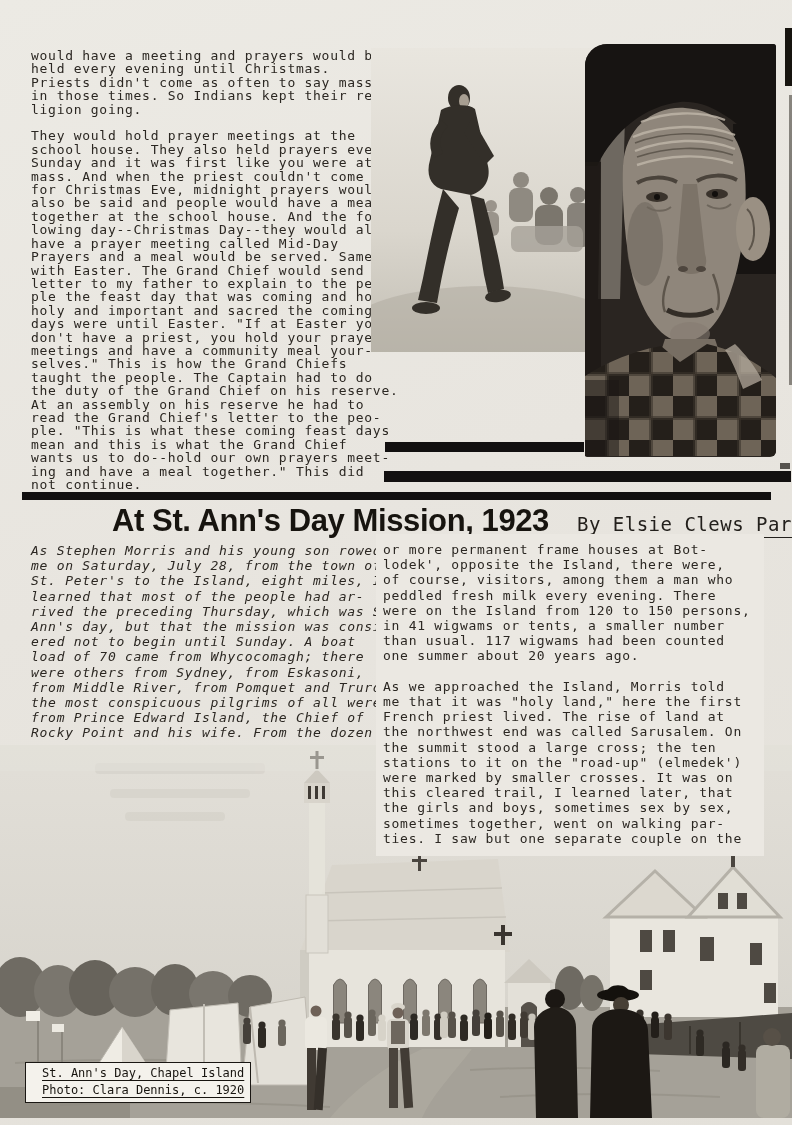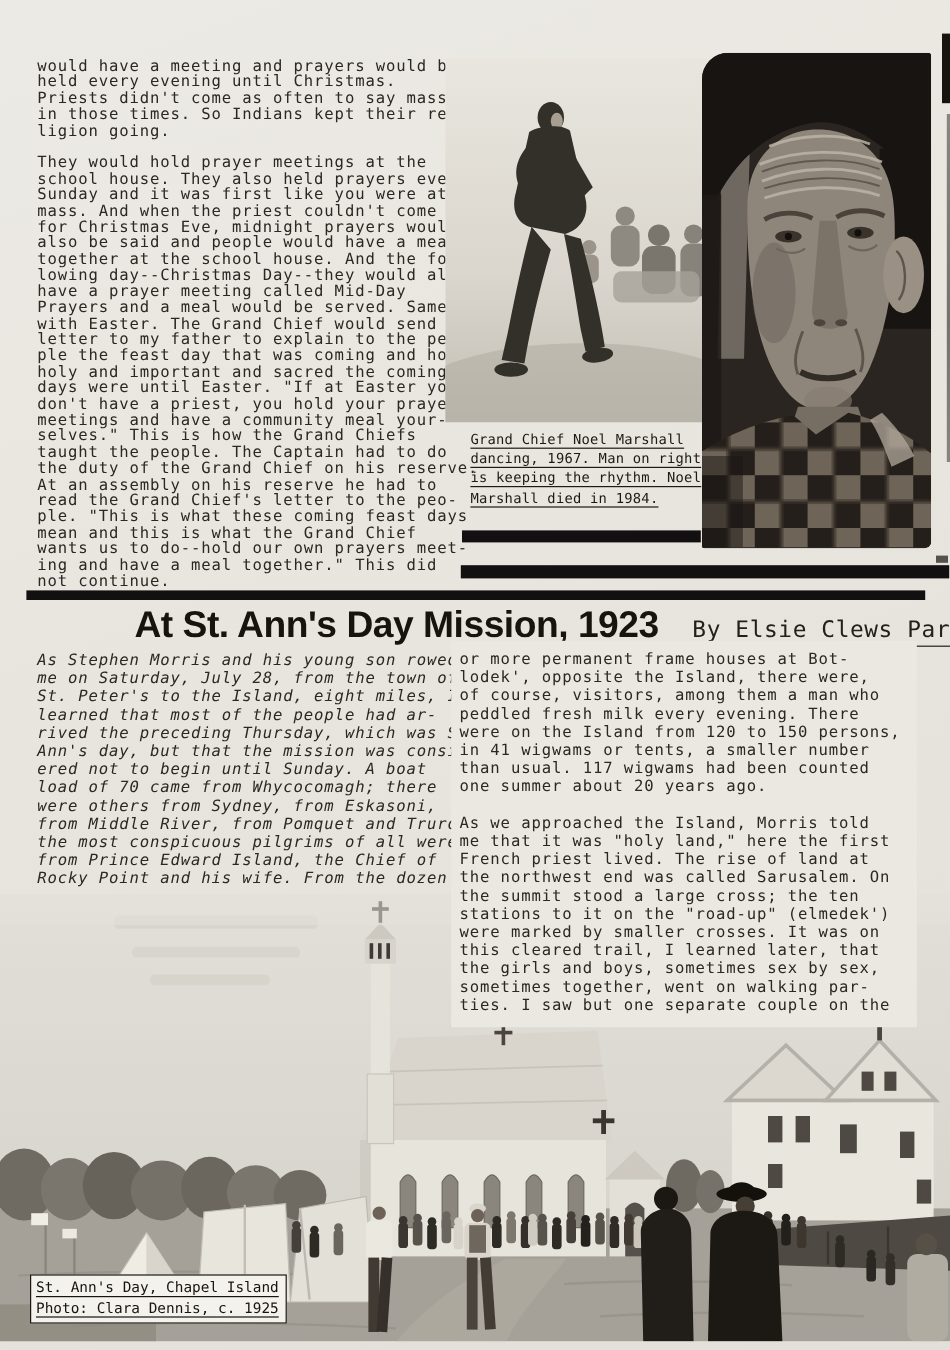--- a/index.html
+++ b/index.html
@@ -44,21 +44,21 @@
   .headline{
     font-family:"Liberation Sans","DejaVu Sans",sans-serif;
     font-weight:bold;font-size:31px;letter-spacing:-0.4px;color:#17140f;white-space:nowrap;
   }
   .byline{
     font-size:19px;letter-spacing:0.5px;color:#23201c;white-space:nowrap;
     border-bottom:1.5px solid #23201c;padding:0 8px 2px 0;
   }
   .caption-church{
     position:absolute;left:25px;top:1062px;z-index:5;
-    background:#f4f2ec;border:1.5px solid #1a1713;padding:2px 6px 4px 4px;
+    background:#f4f2ec;border:1.5px solid #1a1713;padding:2px 6px 4px 16px;
     font-size:12px;line-height:16.5px;letter-spacing:0px;color:#17140f;text-align:right;
   }
   .caption-church .cap-line{display:block;text-decoration:underline;
     text-decoration-thickness:1px;text-underline-offset:2.5px;white-space:pre;}
   .edge-artifact{position:absolute;z-index:6;}
   .art-a{right:0;top:28px;width:7px;height:58px;background:#17140f;}
   .art-b{right:0;top:95px;width:3px;height:290px;
     background:linear-gradient(#3a362f,#17140f 60%,#3a362f);opacity:.55;}
   .art-c{right:2px;top:463px;width:10px;height:6px;background:#17140f;opacity:.7;}
 </style>
@@ -130,24 +130,20 @@
         <path d="M101 70 L123 108 L114 117 L93 85 Z"></path>
         <path d="M70 72 C59 84 56 97 63 110 L72 105 C67 95 69 86 77 78 Z"></path>
         <path d="M72 141 C64 170 58 200 52 230 L47 252 L66 255 C71 225 79 191 88 160 Z"></path>
         <path d="M99 147 C105 176 109 203 113 227 L117 245 L133 241 C129 213 121 180 113 151 Z"></path>
         <ellipse cx="55" cy="260" rx="14" ry="6"></ellipse>
         <ellipse cx="127" cy="248" rx="13" ry="6" transform="rotate(-8 127 248)"></ellipse>
       </g>
     </svg>
   </div>
 
-  <div class="caption-dancing">Grand Chief Noel Marshall
-dancing, 1967. Man on right
-is keeping the rhythm. Noel
-Marshall died in 1984.</div>
 
   <div class="photo photo-portrait">
     <svg width="191" height="413" viewBox="0 0 191 413">
       <defs>
         <pattern id="plaid" width="44" height="44" patternUnits="userSpaceOnUse">
           <rect width="44" height="44" fill="#6e6457"></rect>
           <rect width="22" height="22" fill="#241f1a"></rect>
           <rect x="22" y="22" width="22" height="22" fill="#241f1a"></rect>
           <rect x="0" y="20" width="44" height="4" fill="#3a332c" opacity=".6"></rect>
           <rect x="20" y="0" width="4" height="44" fill="#3a332c" opacity=".6"></rect>
@@ -412,20 +408,20 @@
         <path d="M590 373 L592 284 C592 272 604 264 620 264 C638 264 648 274 648 286 L652 373 Z" fill="#1c1814"></path>
         <rect x="756" y="300" width="34" height="73" rx="8" fill="#b0aca1"></rect>
         <circle cx="772" cy="292" r="9" fill="#575047"></circle>
       </g>
       <rect x="0" y="0" width="792" height="26" fill="#e4e1da" opacity=".55"></rect>
     </svg>
   </div>
 
   <div class="caption-church">
     <span class="cap-line">St. Ann's Day, Chapel Island</span>
-    <span class="cap-line">Photo: Clara Dennis, c. 1925</span>
+    <span class="cap-line">Photo: Clara Dennis, c. 1920</span>
   </div>
 
   <div class="edge-artifact art-a"></div>
   <div class="edge-artifact art-b"></div>
   <div class="edge-artifact art-c"></div>
 
 </div>
 
 </body></html>

